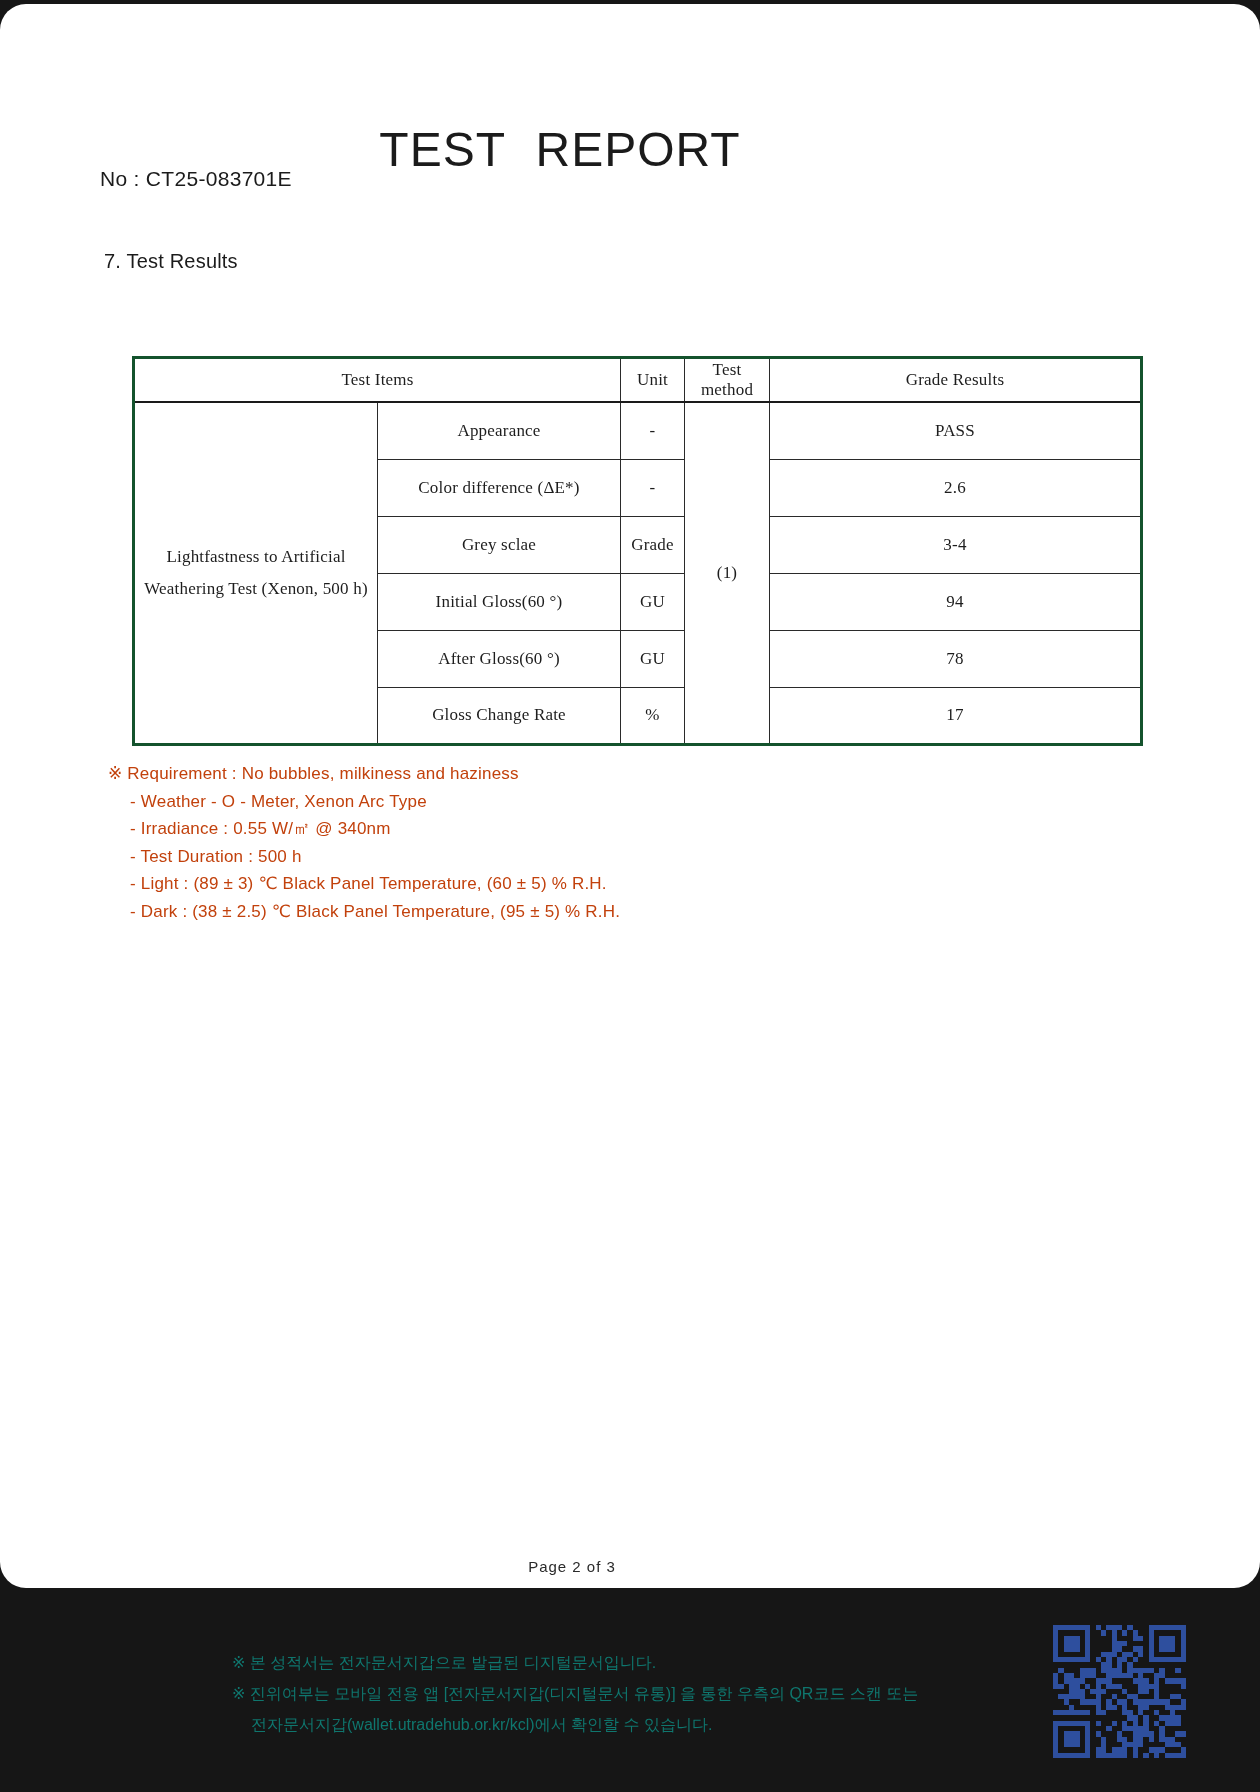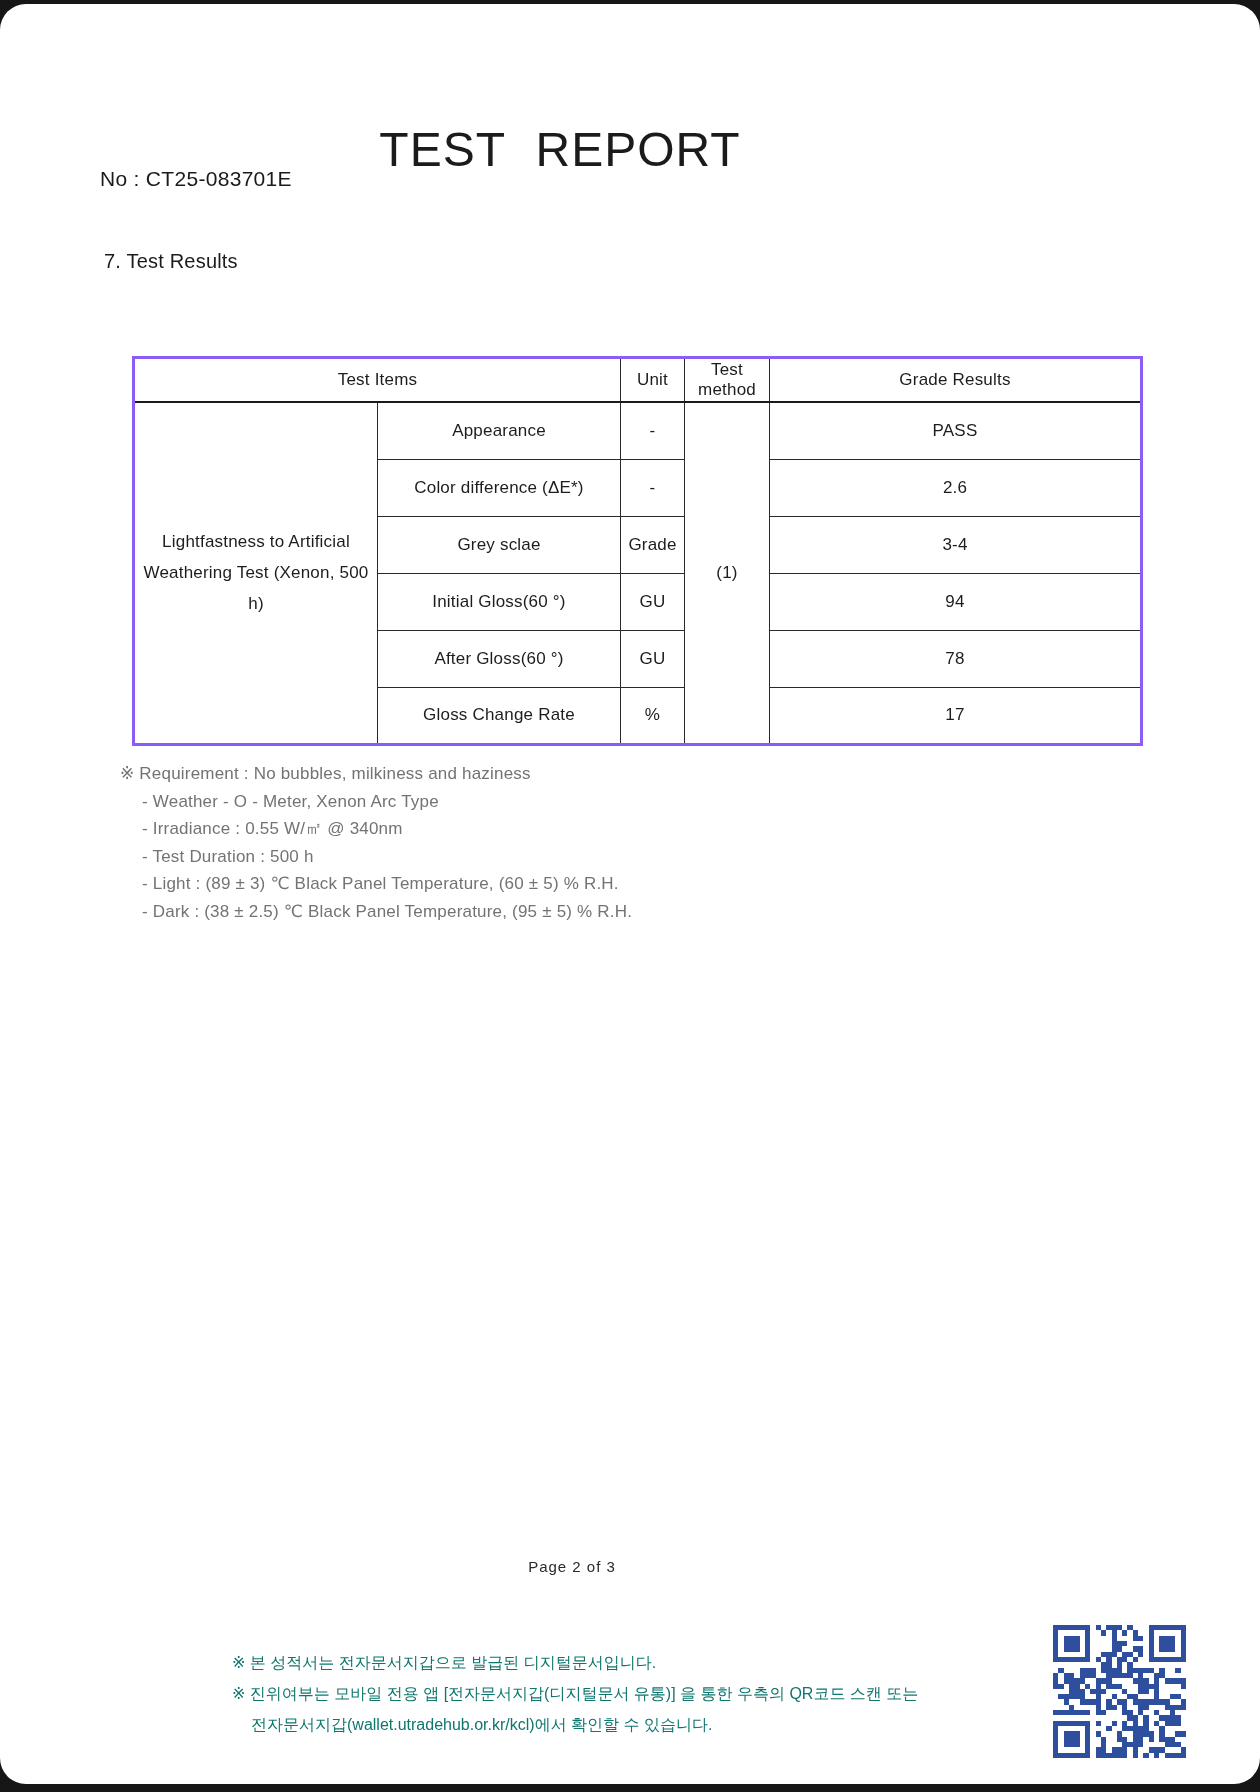--- a/index.html
+++ b/index.html
@@ -5,52 +5,53 @@
   html,body{margin:0;padding:0;}
   body{
     width:1260px;height:1792px;
     background:#161616;
     font-family:"Liberation Sans","DejaVu Sans",sans-serif;
     color:#1b1b1b;
     position:relative;
     overflow:hidden;
   }
   .sheet{
-    position:absolute;left:0;top:4px;width:1260px;height:1780px;
+    position:absolute;left:0;top:4px;width:1260px;height:1584px;
     background:#ffffff;border-radius:26px;
   }
   .report-no{
     position:absolute;left:100px;top:163px;
     font-size:21px;letter-spacing:.3px;white-space:nowrap;
   }
   .title{
     position:absolute;left:0;top:118px;width:1120px;
     text-align:center;font-size:48px;letter-spacing:1px;word-spacing:16px;
     white-space:nowrap;
   }
   .section-heading{
     position:absolute;left:104px;top:246px;font-size:20px;letter-spacing:.2px;
   }
   table.results{
     position:absolute;left:132px;top:352px;
     border-collapse:collapse;table-layout:fixed;
-    border:3px solid #8b5cf6;
+    border:3px solid #14532d;
+    font-family:Liberation Serif, serif;
   }
   table.results th,table.results td{
     border:1px solid #2a2a2a;
     text-align:center;vertical-align:middle;
     font-size:17px;font-weight:400;padding:0 4px;
     letter-spacing:.2px;color:#1d1d1d;
   }
   table.results thead th{height:42px;border-bottom:2px solid #1a1a1a;line-height:1.15;}
   table.results tbody tr{height:57px;}
   td.category{line-height:1.85;font-size:17px;}
   .notes{
-    position:absolute;left:120px;top:756px;
-    font-size:17px;line-height:27.5px;letter-spacing:.2px;color:#737373;
+    position:absolute;left:108px;top:756px;
+    font-size:17px;line-height:27.5px;letter-spacing:.2px;color:#c2410c;
     white-space:nowrap;
   }
   .notes .cond{padding-left:22px;}
   .page-footer{
     position:absolute;left:12px;top:1554px;width:1120px;
     text-align:center;font-size:15px;color:#2a2a2a;letter-spacing:1px;
   }
   .kr-footer{
     position:absolute;left:232px;top:1643px;
     font-size:16px;line-height:31px;color:#0f766e;white-space:nowrap;

